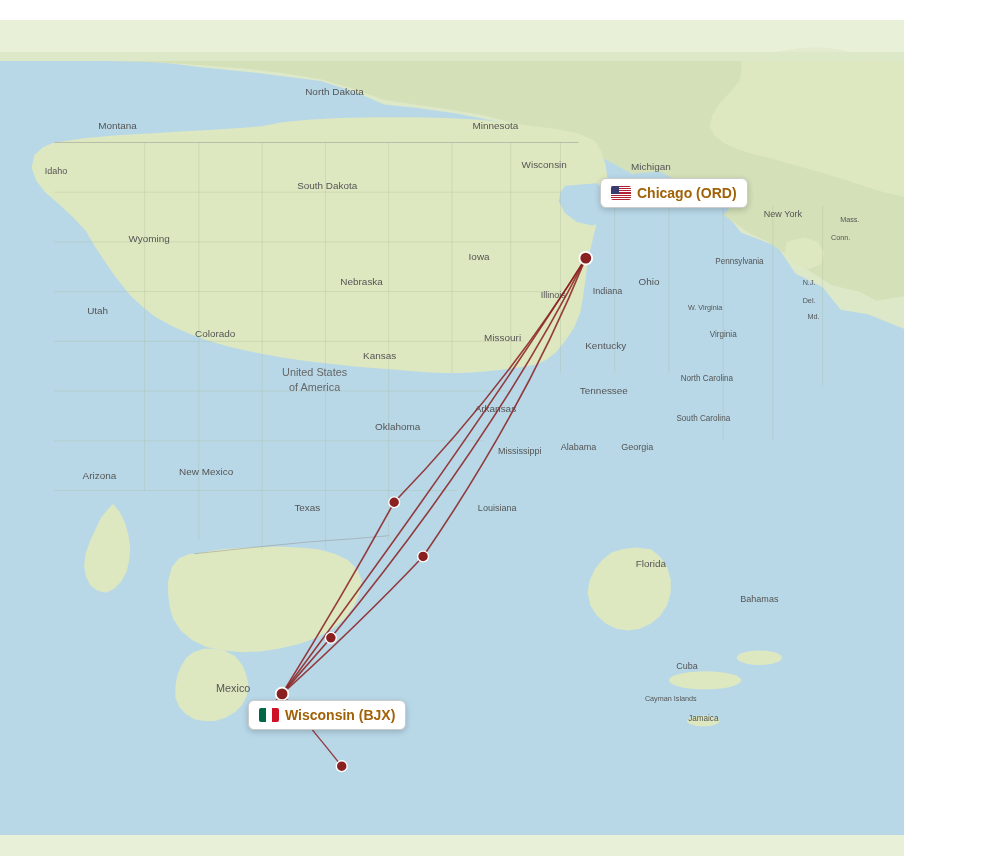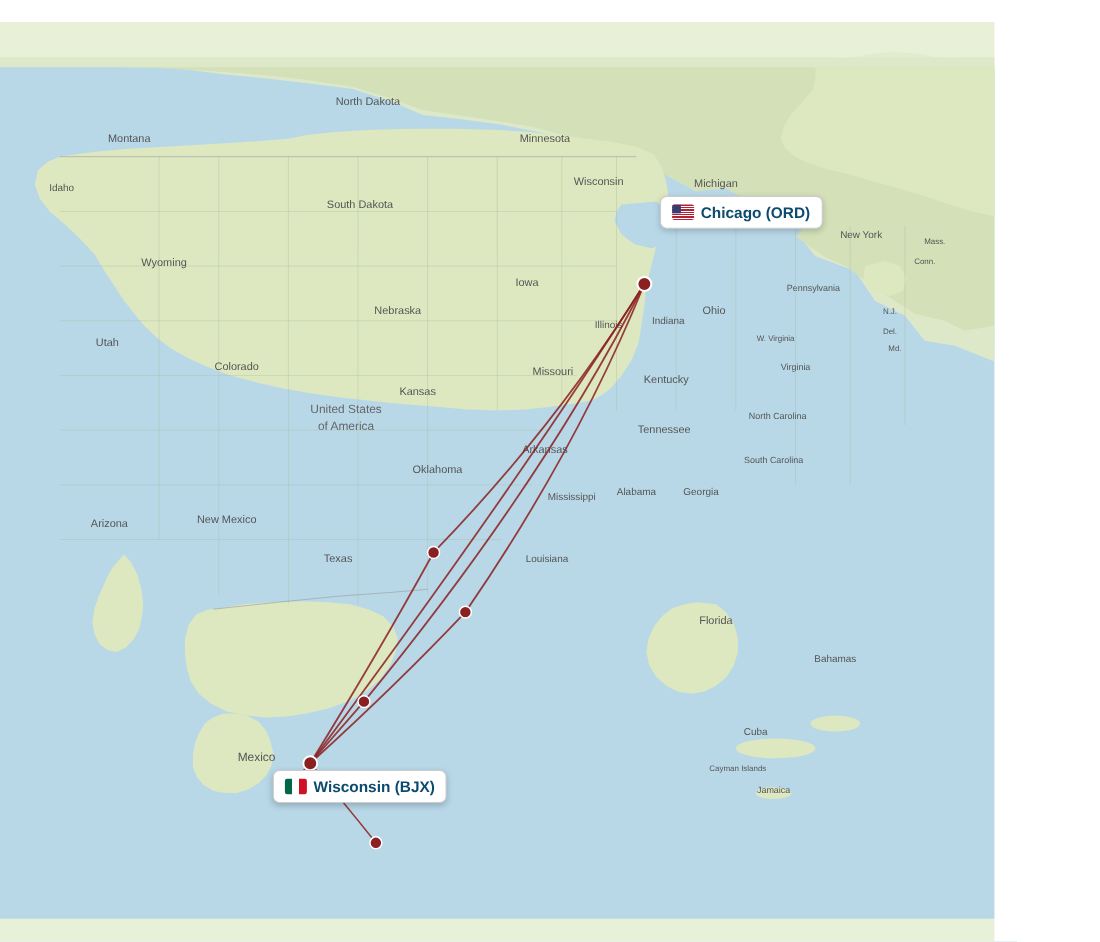--- a/index.html
+++ b/index.html
@@ -20,21 +20,21 @@
       position: absolute;
       background: white;
       border: 1px solid #ccc;
       border-radius: 6px;
       padding: 6px 10px;
       display: flex;
       align-items: center;
       gap: 6px;
       font-size: 14px;
       font-weight: 600;
-      color: #0c4a6e;
+      color: #a16207;
       box-shadow: 0 2px 6px rgba(0,0,0,0.2);
       white-space: nowrap;
     }
     .flag-icon {
       width: 20px;
       height: 14px;
       display: inline-block;
       border-radius: 2px;
     }
     

